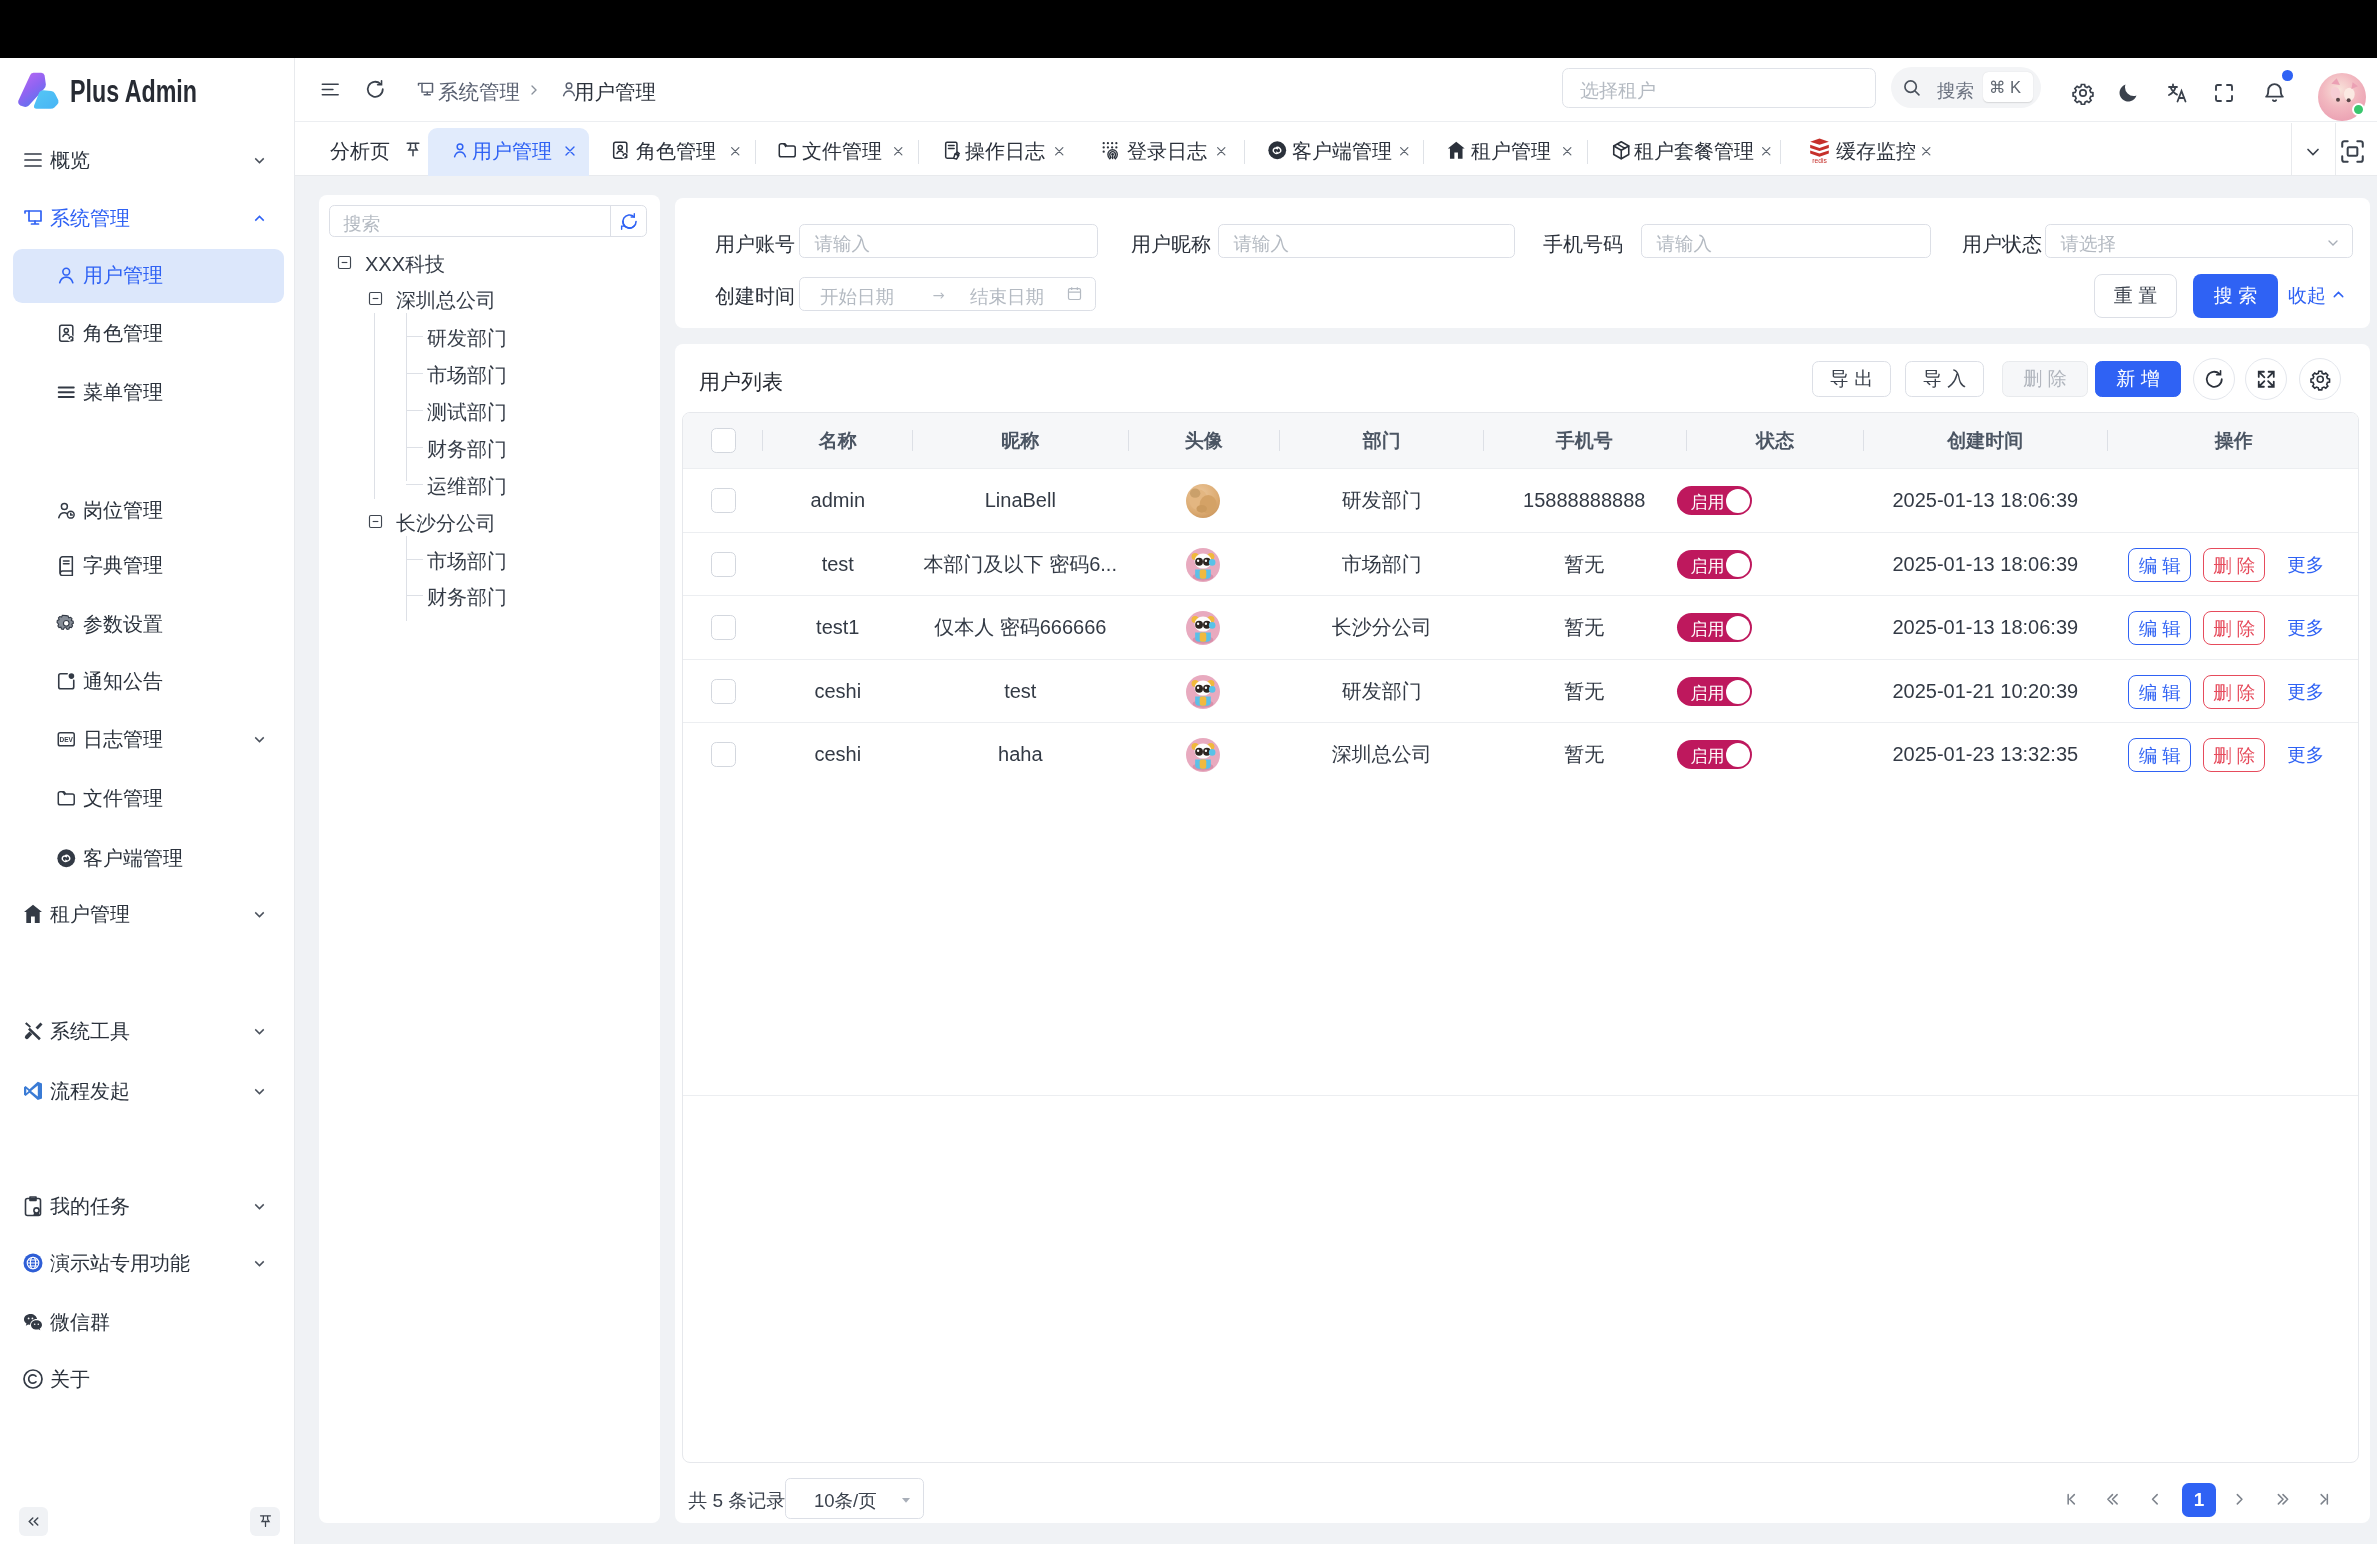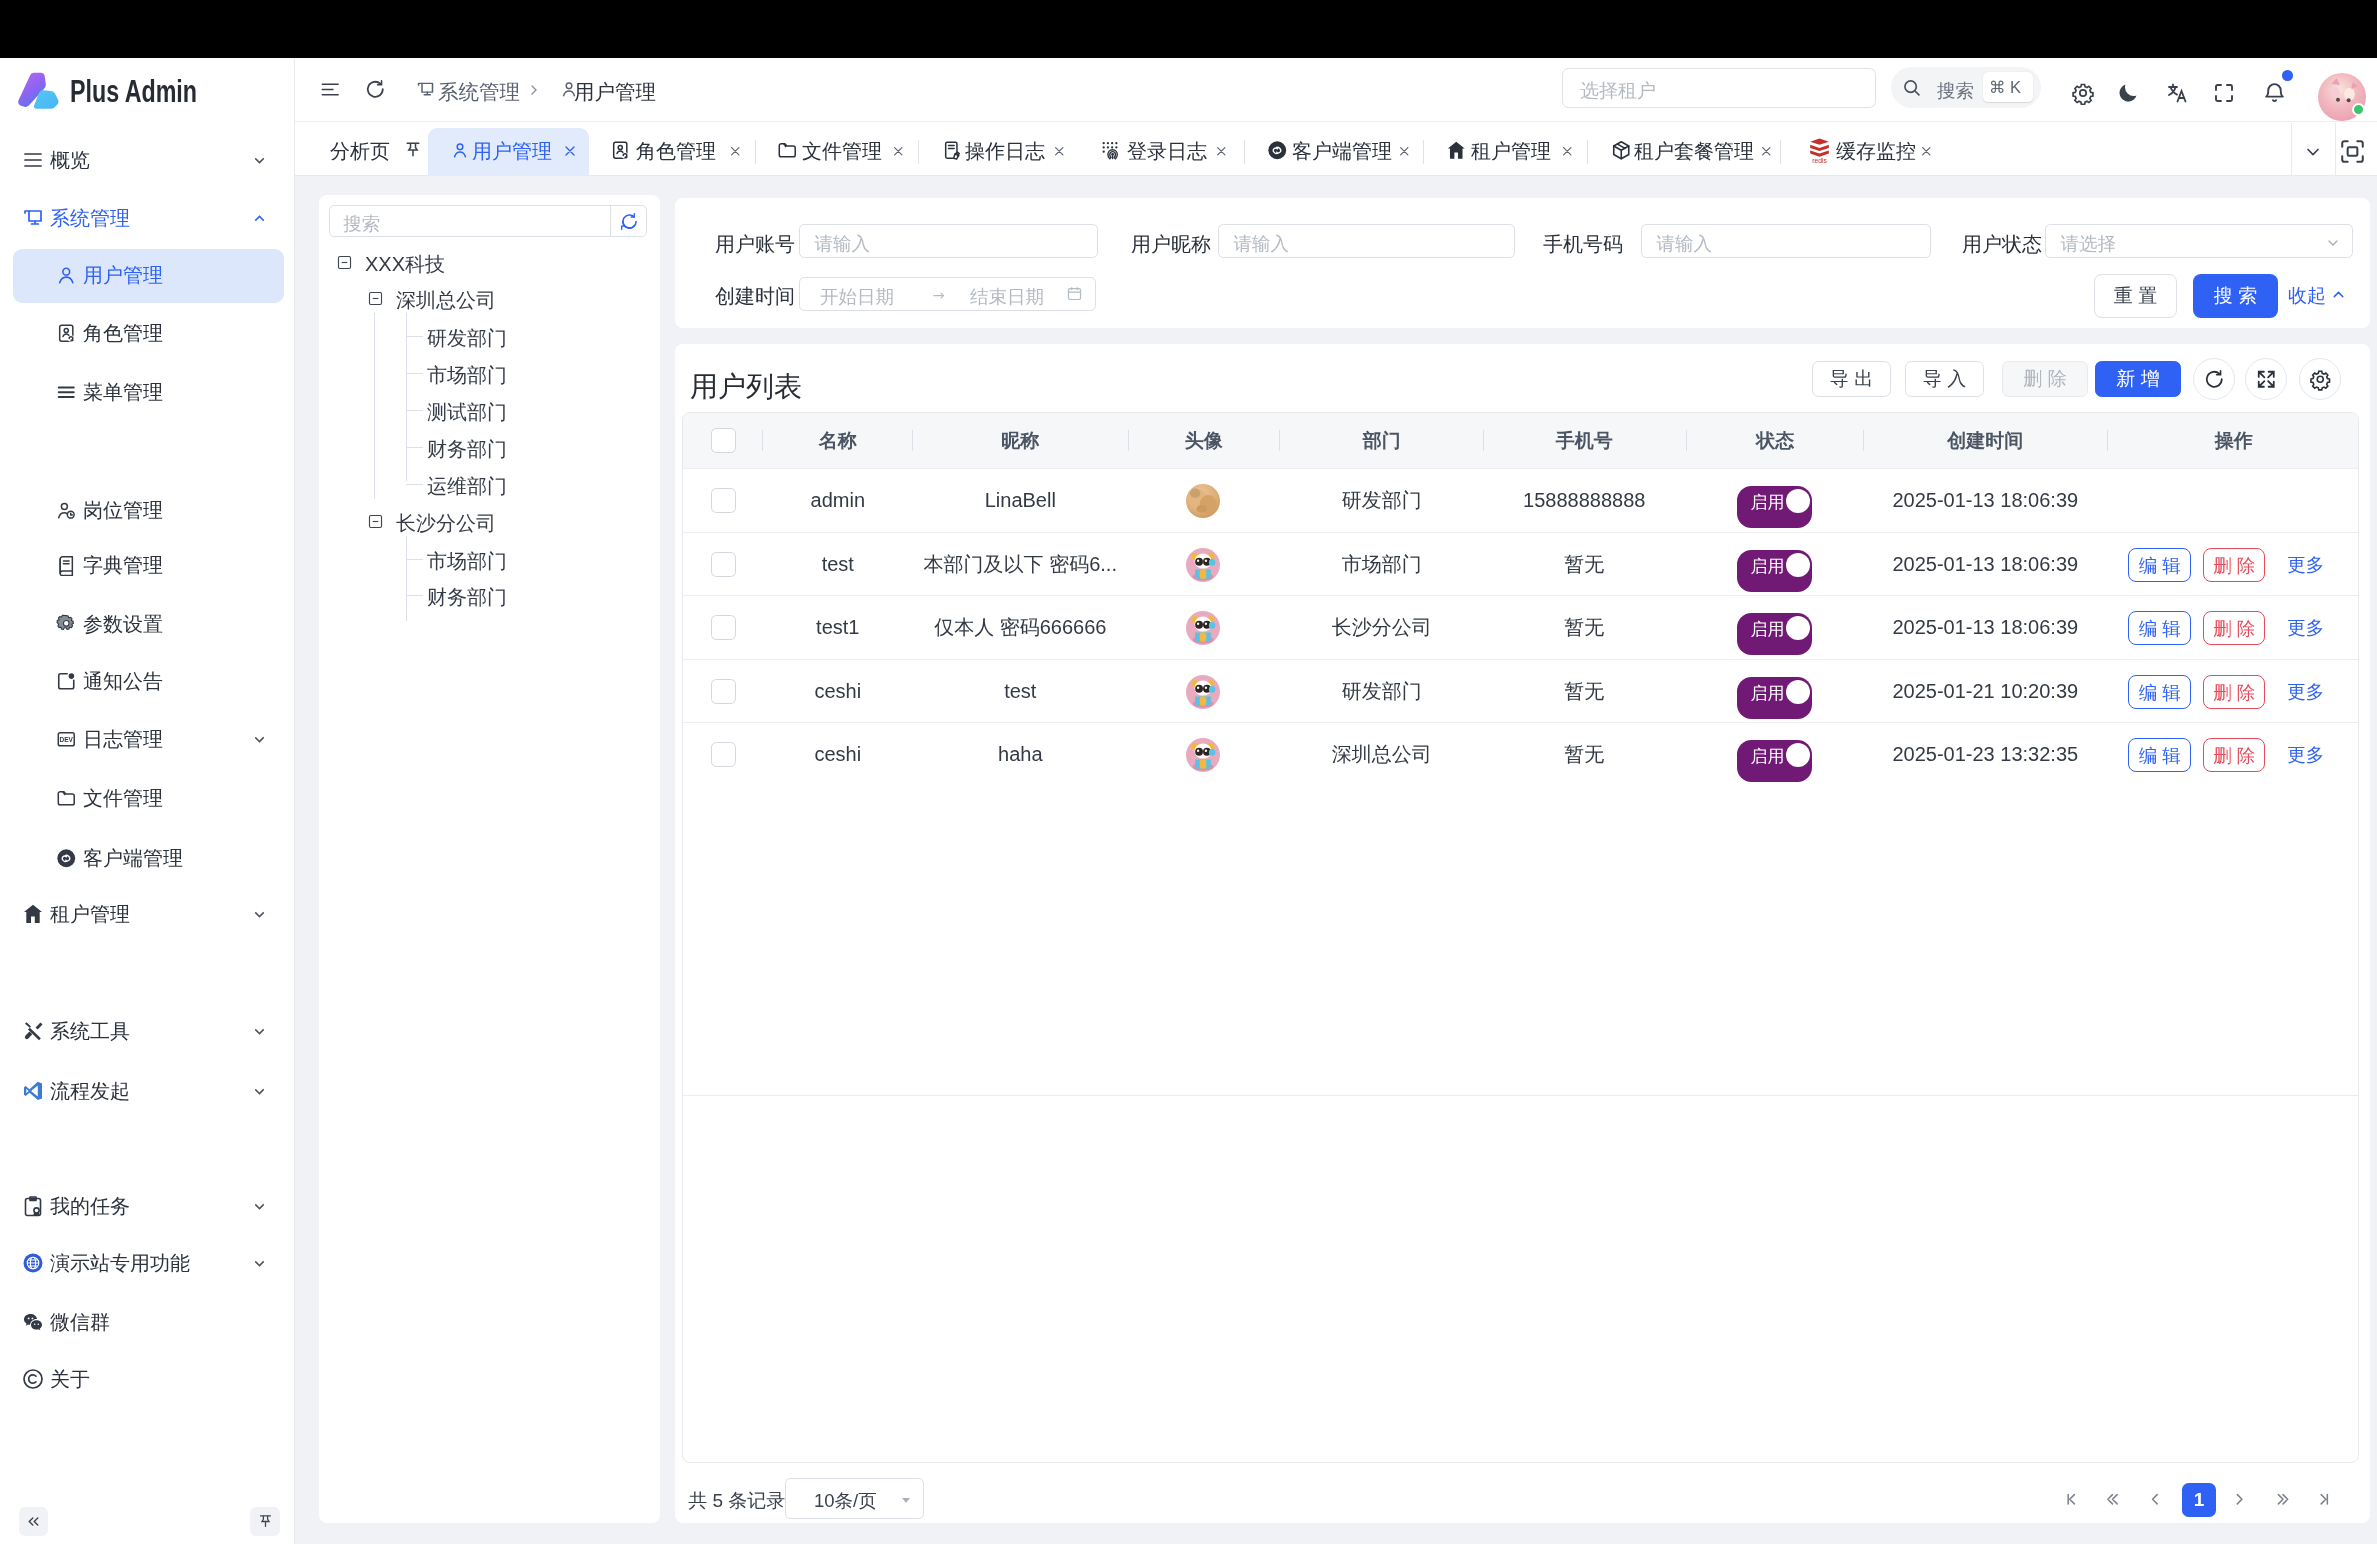--- a/index.html
+++ b/index.html
@@ -27,21 +27,21 @@
 .finp{position:absolute;height:34px;border:0.7px solid #dcdfe6;border-radius:5.3px}
 .finp>span{position:absolute;left:14.5px;top:6px;font-size:18.5px;color:#b4bac2}
 .tbtn{position:absolute;top:17px;height:36px;border:0.7px solid #dcdfe6;border-radius:6.6px;text-align:center;line-height:34px;font-size:19px;color:#3a414c;background:#fff}
 .cbtn{position:absolute;top:14px;width:42px;height:42px;border:0.7px solid #e4e7ed;border-radius:50%}
 .pgi{top:1146px;width:18.5px;height:18.5px;fill:none;stroke:#7d838c;stroke-width:2;stroke-linecap:round;stroke-linejoin:round}
 .th{position:absolute;top:0;height:55px;background:#f6f7f9;font-size:19px;font-weight:700;color:#4b5563;text-align:center;line-height:55px}
 .hd{position:absolute;top:17px;width:0.7px;height:21px;background:#dde0e6}
 .row{position:absolute;left:0;width:1677px;height:63px;border-top:0.7px solid #eceef1;font-size:20px;color:#333a45}
 .cell{position:absolute;top:0;height:63px;line-height:63px;text-align:center;white-space:nowrap}
 .cb{position:absolute;left:28px;width:25px;height:25px;border:0.7px solid #d3d7de;border-radius:5.3px;background:#fff}
-.tgl{position:absolute;left:1054px;top:17px;width:75px;height:42px;background:#701a75;border-radius:14.5px;color:#fff;font-size:17px}
+.tgl{position:absolute;left:994px;top:17px;width:75px;height:29px;background:#be185d;border-radius:14.5px;color:#fff;font-size:17px}
 .tgl b{position:absolute;left:13.2px;top:5.3px;font-weight:400}
 .tgl i{position:absolute;right:2.6px;top:2.6px;width:24px;height:24px;background:#fff;border-radius:50%}
 .abtn{position:absolute;top:14.5px;height:34px;border-radius:8px;text-align:center;font-size:18.5px;line-height:33px}
 </style></head>
 <body>
 <div class="abs blackbar"></div>
 <div class="abs sidebar" id="sidebar">
 <svg class="abs" style="left:16.5px;top:12.5px" width="42" height="40" viewBox="0 0 64 60">
 <defs>
         <linearGradient id="lgA" x1="0" y1="0" x2="0.6" y2="1">
@@ -522,21 +522,21 @@
           <path d="M3.5 10h17M8 3v4M16 3v4"></path>
         </svg>
  </div>
  <div class="abs" style="left:1419px;top:76px;width:83px;height:44px;border:0.7px solid #dcdfe6;border-radius:8px;text-align:center;line-height:42px;font-size:19px;color:#3a414c">重 置</div>
  <div class="abs" style="left:1518px;top:76px;width:85px;height:44px;background:#2f62f4;border-radius:8px;text-align:center;line-height:44px;font-size:19px;color:#fff">搜 索</div>
  <div class="abs" style="left:1613px;top:85px;font-size:19px;color:#2f62f4">收起<svg style="display:inline-block;vertical-align:-1.3px;margin-left:4px" width="17" height="17" viewBox="0 0 24 24" fill="none" stroke="#2f62f4" stroke-width="2" stroke-linecap="round">
           <path d="M6 15l6-6 6 6"></path>
         </svg></div>
 </div>
 <div class="card" style="left:380px;top:168px;width:1695px;height:1179px">
- <span style="position:absolute;left:15px;top:24px;font-size:28px;color:#272b33">用户列表</span>
+ <span style="position:absolute;left:24px;top:24px;font-size:21px;color:#272b33">用户列表</span>
  <div class="tbtn" style="left:1137px;width:79px">导 出</div>
  <div class="tbtn" style="left:1230px;width:79px">导 入</div>
  <div class="tbtn" style="left:1327px;width:86px;background:#f6f7f9;border-color:#e8eaed;color:#b0b5bd">删 除</div>
  <div class="tbtn" style="left:1420px;width:86px;background:#2f62f4;border-color:#2f62f4;color:#fff">新 增</div>
  <div class="cbtn" style="left:1518px">
         <svg style="margin:9.2px" width="22.5" height="22.5" viewBox="0 0 24 24" fill="none" stroke="#2b313b" stroke-width="1.9" stroke-linecap="round">
           <path d="M20 12a8 8 0 1 1-2.5-5.8"></path>
           <path d="M18.7 3v4.2h-4.2" stroke-width="1.7"></path>
         </svg>
       </div>

